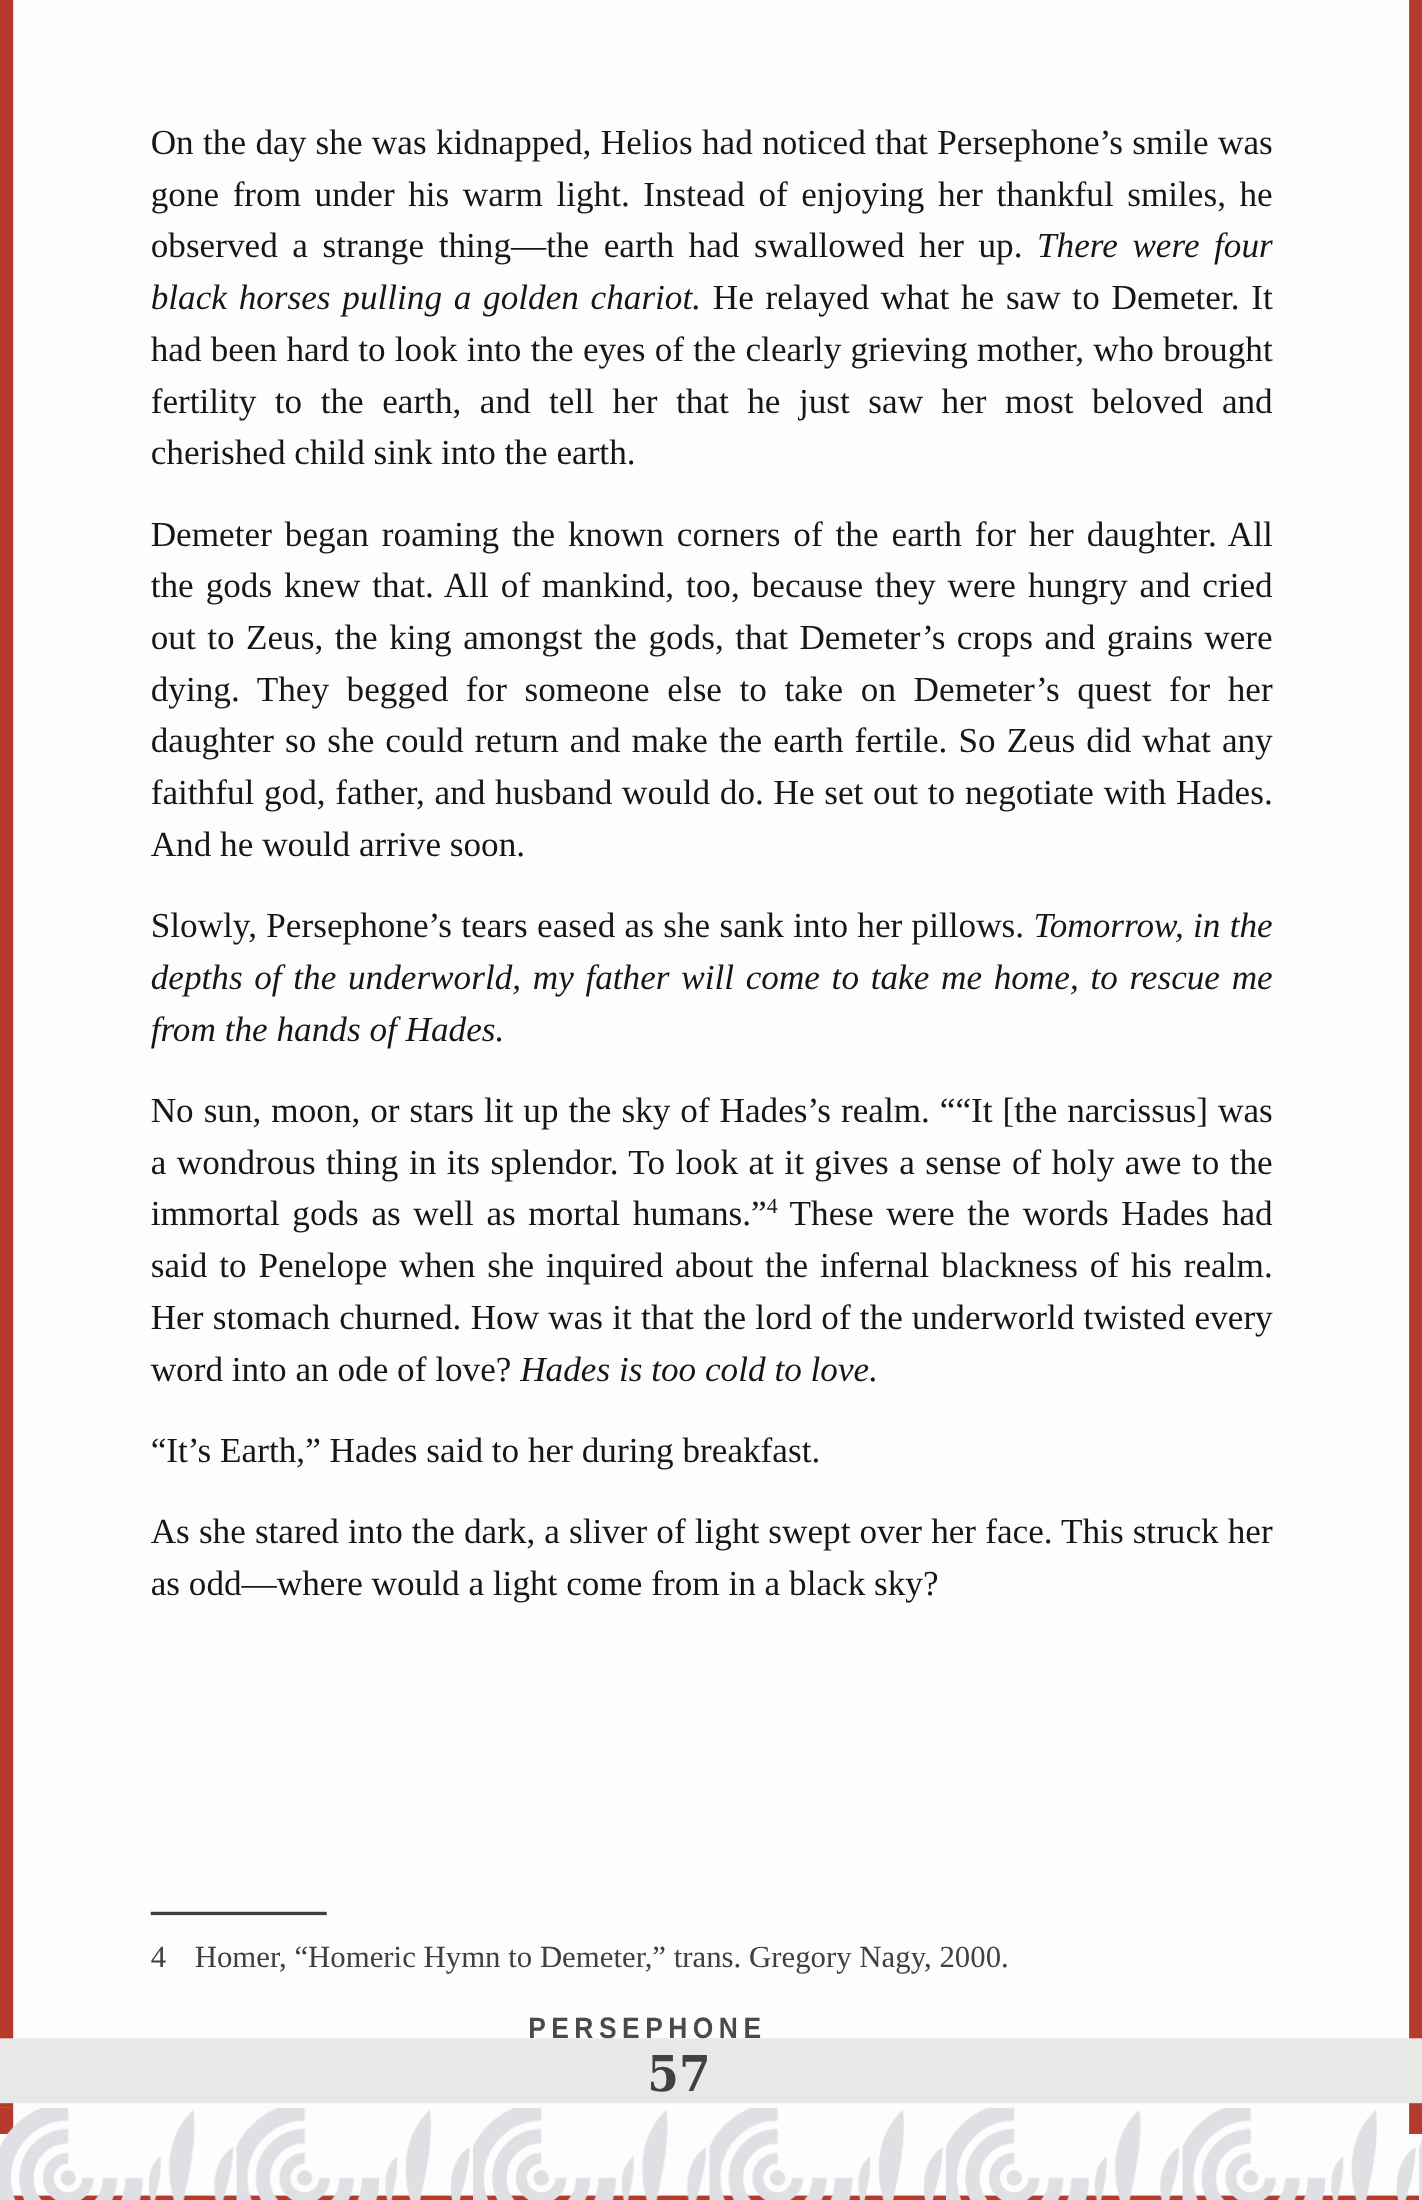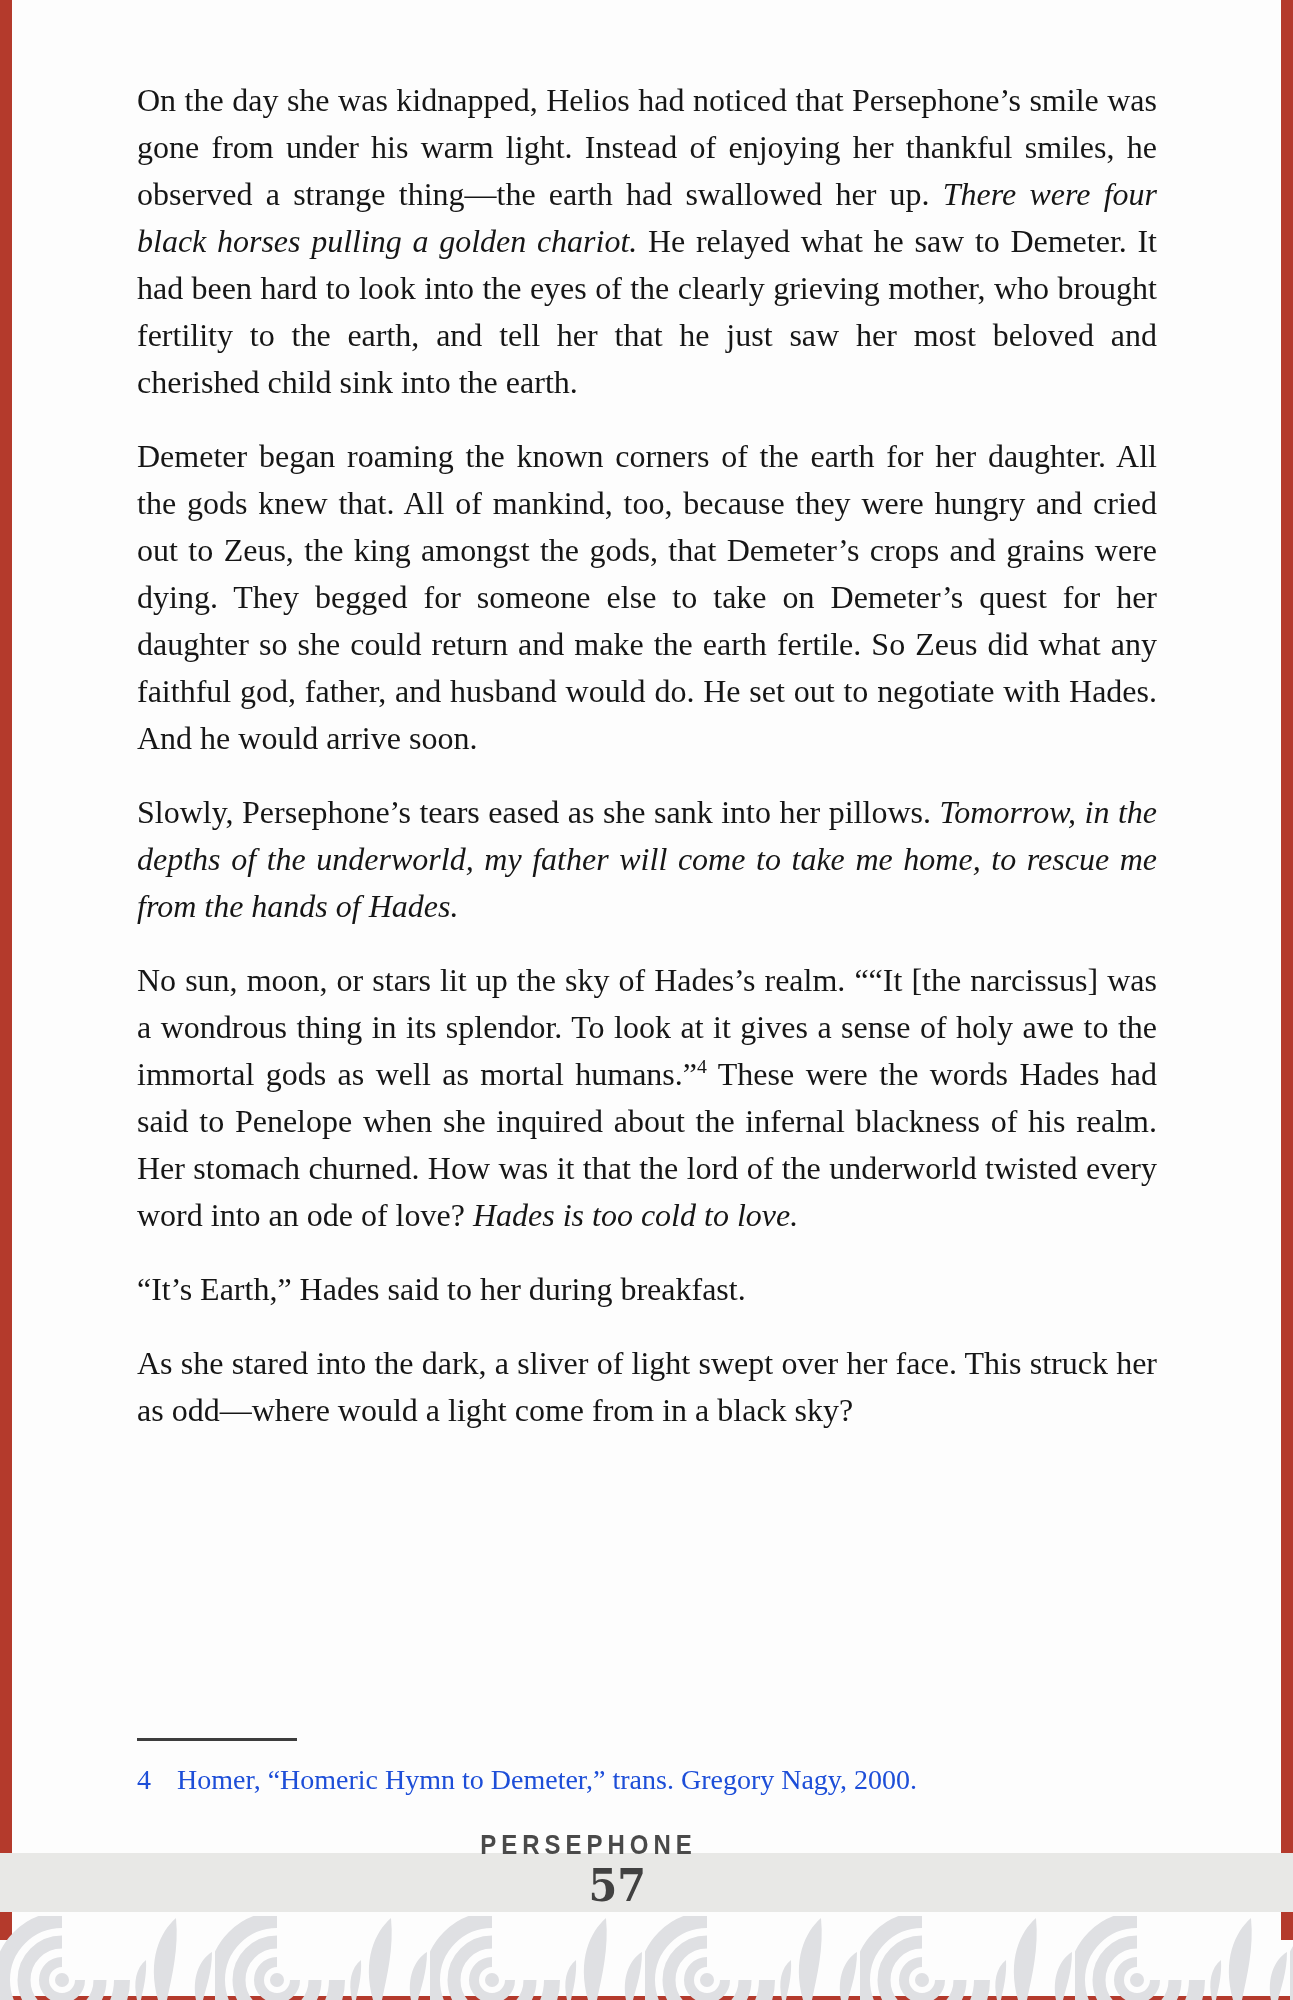--- a/index.html
+++ b/index.html
@@ -11,32 +11,32 @@
     font-family:"Liberation Serif", serif;
     color:#161616;
   }
   
   .edge{position:absolute;top:0;width:12px;height:1940px;background:#b43a2c;}
   .edge.left{left:0;}
   .edge.right{right:0;}
   .edge-bottom{position:absolute;left:0;top:1996px;width:100%;height:4px;background:#b43a2c;}
   
   #text-column{
-    position:absolute;left:137px;top:77px;width:1020px;
+    position:absolute;left:137px;top:106px;width:1020px;
     font-size:32px;line-height:47px;
     text-align:justify;
     font-family:Liberation Serif, serif;
   }
   #text-column p{margin:0 0 27px 0;}
   #text-column em{font-style:italic;}
   #text-column sup{font-size:0.62em;line-height:0;vertical-align:super;}
   
   #footnote-block{position:absolute;left:137px;top:1738px;width:1020px;}
   .footnote-rule{width:160px;border:0;border-top:3px solid #3d3d3d;margin:0 0 22px 0;}
-  .footnote-line{font-size:28px;line-height:34px;color:#1d4ed8;}
+  .footnote-line{font-size:28px;line-height:34px;color:#404040;}
   .footnote-marker{display:inline-block;margin-right:26px;}
   
   #footer-band{
     position:absolute;left:0;top:1853px;width:100%;height:59px;
     background:#e8e8e6;
     display:flex;align-items:center;justify-content:flex-end;
     padding-right:116px;box-sizing:border-box;flex-direction:column;
   }
   .running-head{
     font-family:"Liberation Sans", sans-serif;

